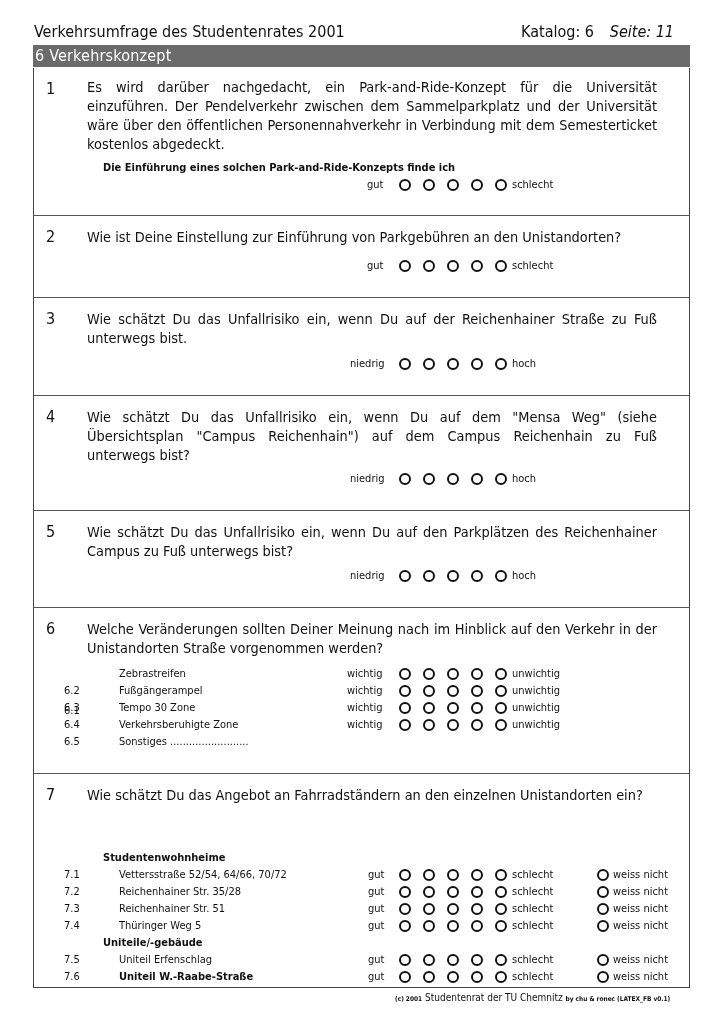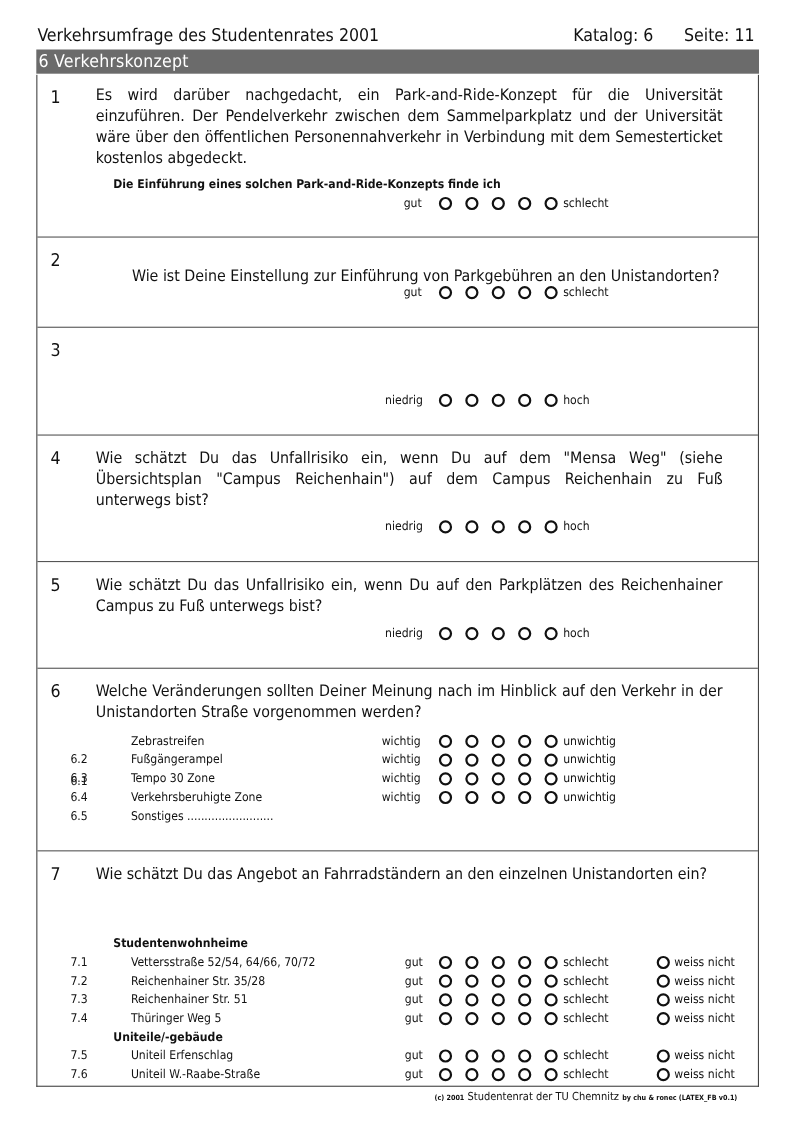--- a/index.html
+++ b/index.html
@@ -1,21 +1,21 @@
 <!DOCTYPE html>
 <html><head>
 <meta charset="utf-8">
 <style>
   html, body { margin:0; padding:0; background:#ffffff; }
   body { width:725px; height:1024px; position:relative; overflow:hidden;
          font-family:"DejaVu Sans Condensed","DejaVu Sans","Liberation Sans",sans-serif; color:#111; }
   .hdr { position:absolute; top:22px; left:34px; width:656px; height:22px; font-size:16px; }
   .hdr .title { position:absolute; left:0; top:0; }
   .hdr .kat { position:absolute; right:96px; top:0; }
-  .hdr .seite { position:absolute; right:4px; top:0; }
+  .hdr .seite { position:absolute; right:16px; top:0;font-style:italic; }
   .secbar { position:absolute; top:45px; left:33px; width:657px; height:22px; background:#6b6b6b;
             color:#fff; font-size:16px; line-height:22px; }
   .secbar span { padding-left:2px; letter-spacing:0.2px; }
   .frame { position:absolute; top:68px; left:33px; width:655px; height:919px; border:1.5px solid #444; border-top:none; }
   .q { position:absolute; left:0; width:655px; border-top:1px solid #555; }
   .q.first { border-top:none; }
   .qnum { position:absolute; left:12px; font-size:16px; }
   .qtext { position:absolute; left:53px; width:570px; font-size:14.4px; line-height:19px; text-align:justify; }
   .sub { position:absolute; font-size:11px; }
   .sub.bold { font-weight:bold; font-size:11px; }
@@ -55,34 +55,35 @@
       <span class="circ" style="left:389px;top:111px;"></span>
       <span class="circ" style="left:413px;top:111px;"></span>
       <span class="circ" style="left:437px;top:111px;"></span>
       <span class="circ" style="left:461px;top:111px;"></span>
       <span class="hi" style="left:478px;top:110px;">schlecht</span>
     </div>
   </div>
 
   <div class="q" style="top:147px;height:82px;">
     <span class="qnum" style="top:11px;">2</span>
-    <div class="qtext" style="top:26px;width:600px;text-align:center;">Wie ist Deine Einstellung zur Einführung von Parkgebühren an den Unistandorten?</div>
+    <div class="qtext" style="top:12px;width:600px;text-align:left;">Wie ist Deine Einstellung zur Einführung von Parkgebühren an den Unistandorten?</div>
     <div>
       <span class="hi" style="left:333px;top:43px;">gut</span>
       <span class="circ" style="left:365px;top:44px;"></span>
       <span class="circ" style="left:389px;top:44px;"></span>
       <span class="circ" style="left:413px;top:44px;"></span>
       <span class="circ" style="left:437px;top:44px;"></span>
       <span class="circ" style="left:461px;top:44px;"></span>
       <span class="hi" style="left:478px;top:43px;">schlecht</span>
     </div>
   </div>
 
   <div class="q" style="top:229px;height:98px;">
     <span class="qnum" style="top:11px;">3</span>
+    <div class="qtext" style="top:12px;">Wie schätzt Du das Unfallrisiko ein, wenn Du auf der Reichenhainer Straße zu Fuß unterwegs bist.</div>
     <div>
       <span class="hi" style="left:316px;top:59px;">niedrig</span>
       <span class="circ" style="left:365px;top:60px;"></span>
       <span class="circ" style="left:389px;top:60px;"></span>
       <span class="circ" style="left:413px;top:60px;"></span>
       <span class="circ" style="left:437px;top:60px;"></span>
       <span class="circ" style="left:461px;top:60px;"></span>
       <span class="hi" style="left:478px;top:59px;">hoch</span>
     </div>
   </div>
@@ -237,21 +238,21 @@
       <span class="circ" style="left:389px;top:180px;"></span>
       <span class="circ" style="left:413px;top:180px;"></span>
       <span class="circ" style="left:437px;top:180px;"></span>
       <span class="circ" style="left:461px;top:180px;"></span>
       <span class="hi" style="left:478px;top:179px;">schlecht</span>
       <span class="circ" style="left:563px;top:180px;"></span>
       <span class="wn" style="left:579px;top:179px;">weiss nicht</span>
     </div>
     <div>
       <span class="itm-num" style="top:196px;">7.6</span>
-      <span class="itm-lbl" style="top:196px;">Uniteil W.-Raabe-Straße</span>
+      <span class="itm-lbl" style="top:196px;font-weight:bold;">Uniteil W.-Raabe-Straße</span>
       <span class="hi" style="left:334px;top:196px;">gut</span>
       <span class="circ" style="left:365px;top:197px;"></span>
       <span class="circ" style="left:389px;top:197px;"></span>
       <span class="circ" style="left:413px;top:197px;"></span>
       <span class="circ" style="left:437px;top:197px;"></span>
       <span class="circ" style="left:461px;top:197px;"></span>
       <span class="hi" style="left:478px;top:196px;">schlecht</span>
       <span class="circ" style="left:563px;top:197px;"></span>
       <span class="wn" style="left:579px;top:196px;">weiss nicht</span>
     </div>

